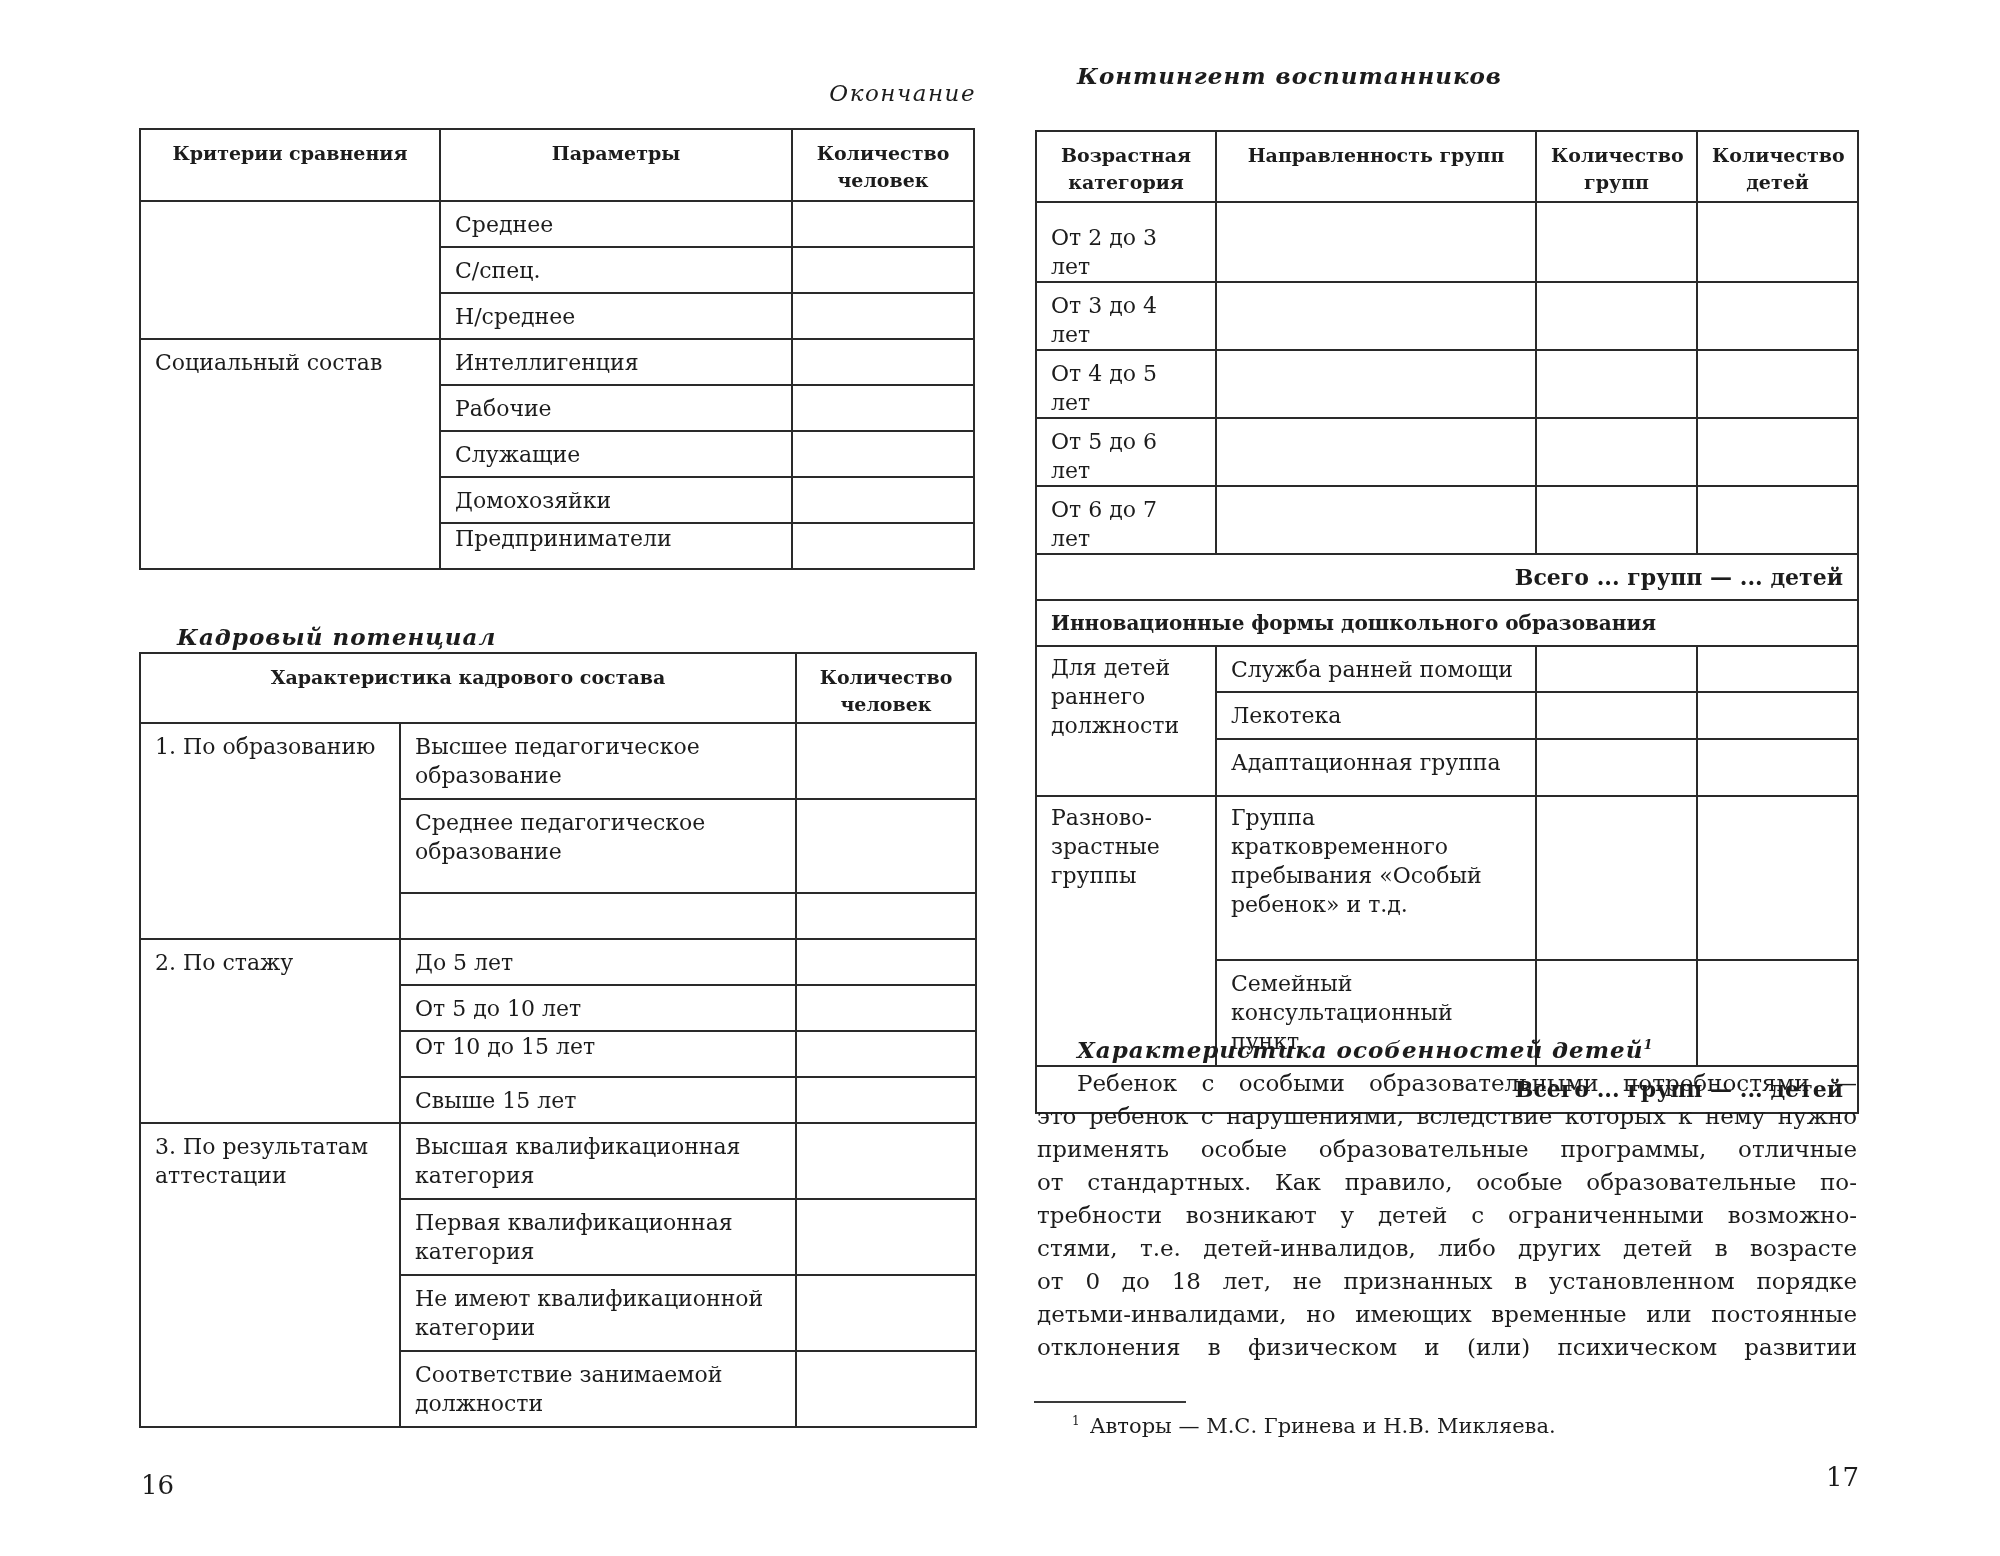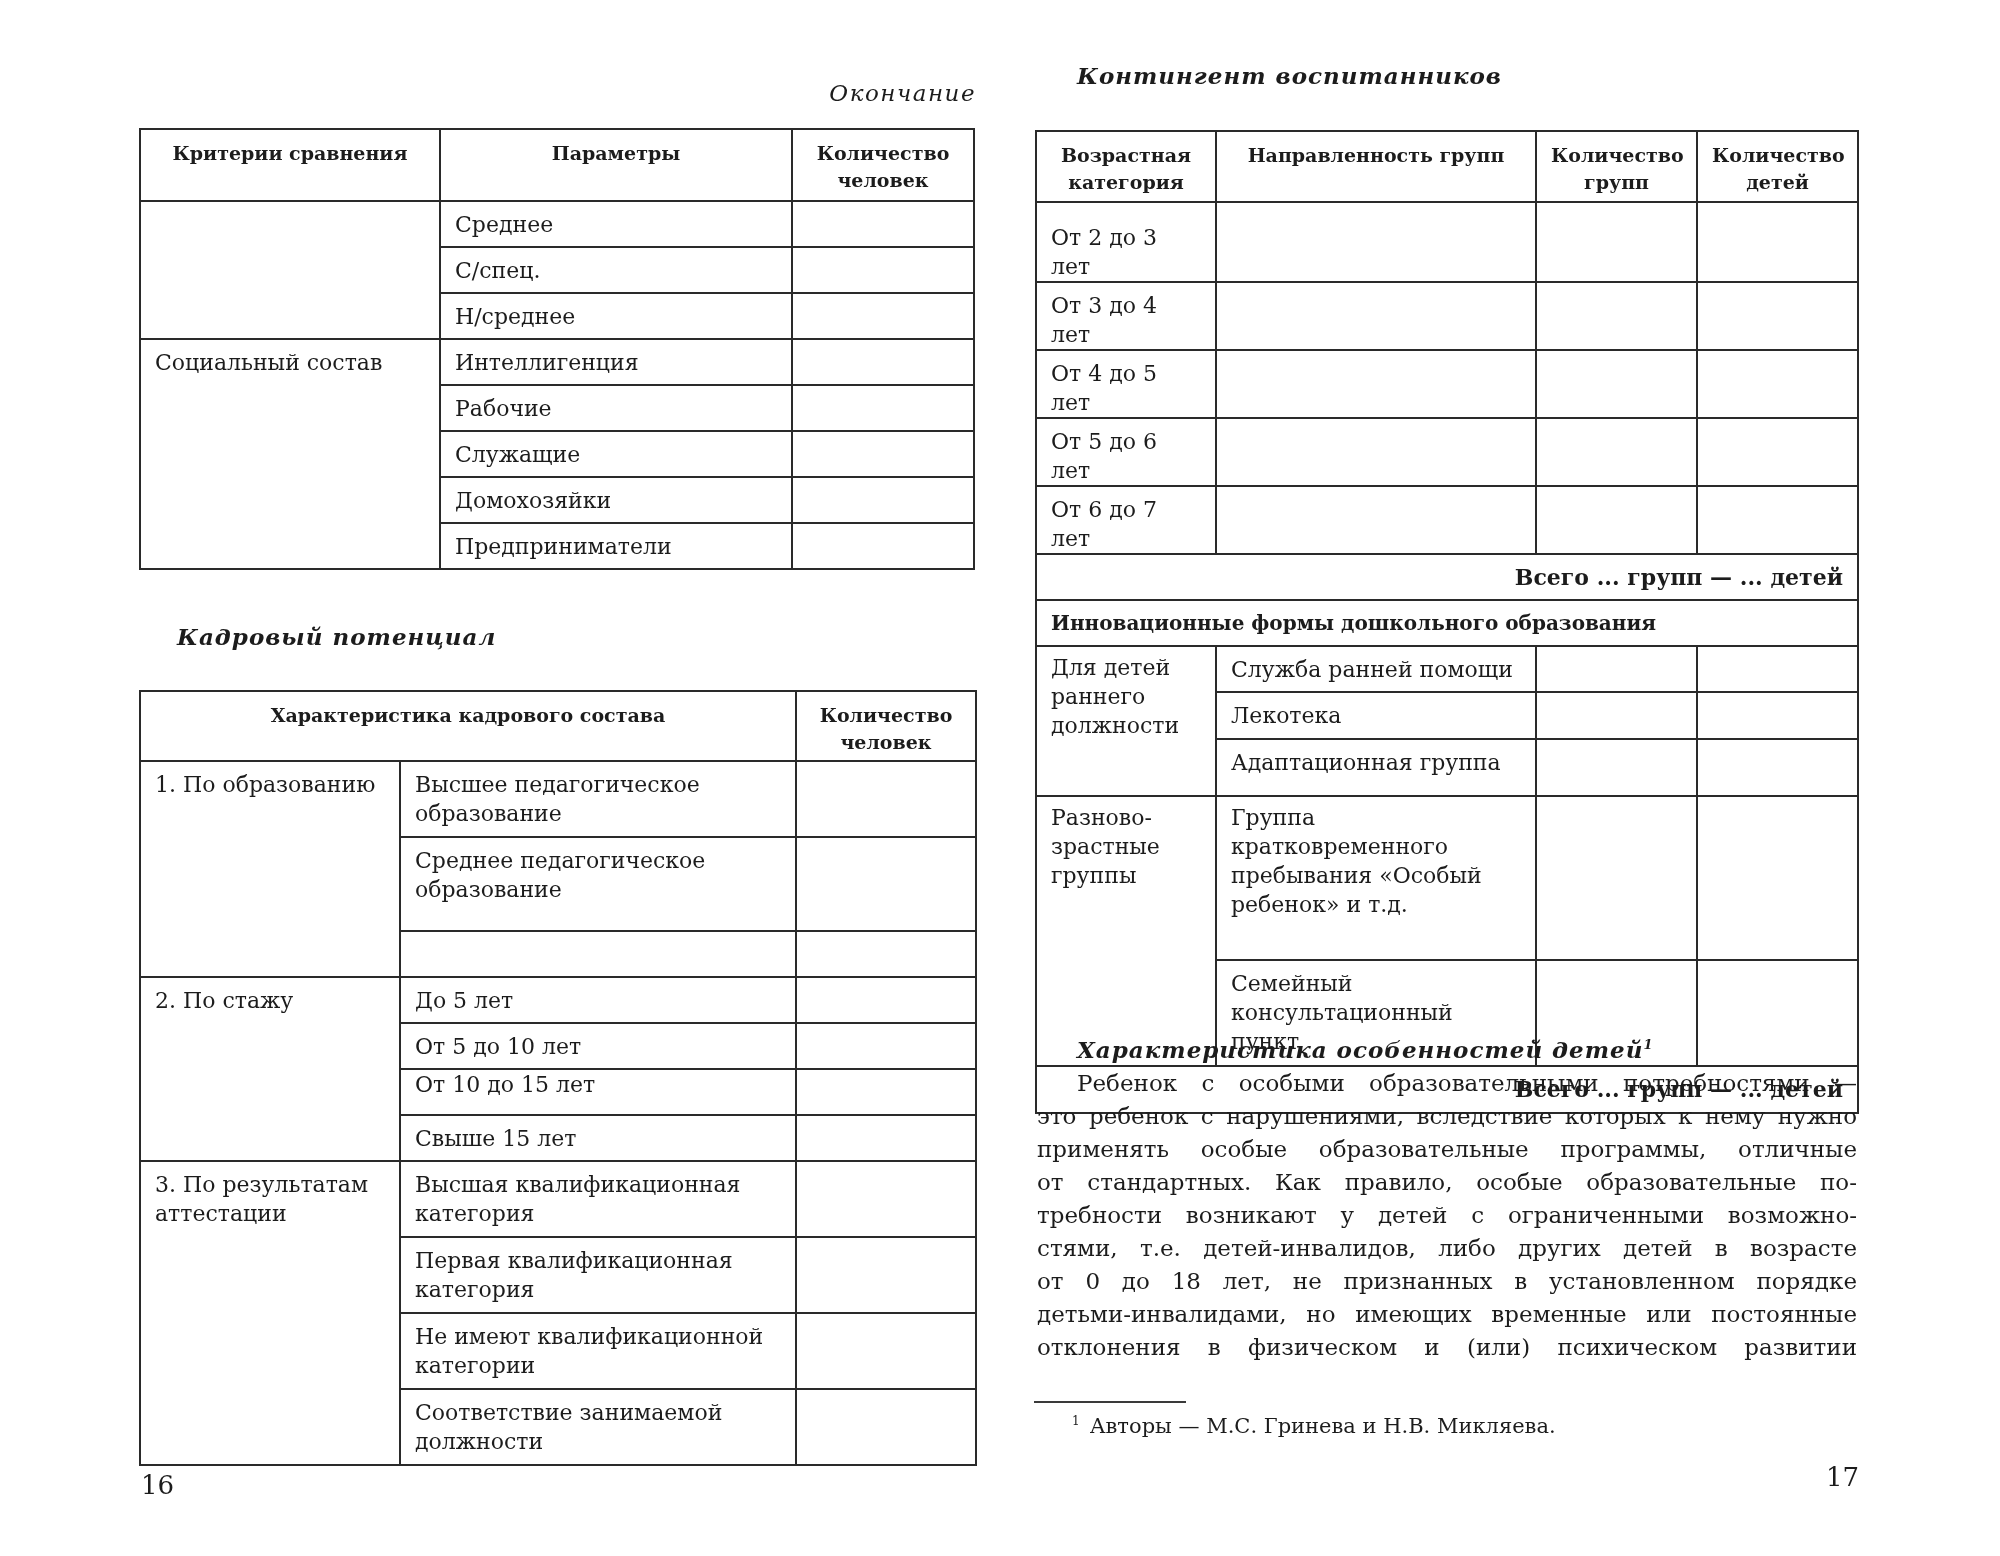--- a/index.html
+++ b/index.html
@@ -70,29 +70,29 @@
   </tr>
   <tr style="height:46px">
     <td class="cell" style="padding-top:8px">Служащие</td>
     <td></td>
   </tr>
   <tr style="height:46px">
     <td class="cell" style="padding-top:8px">Домохозяйки</td>
     <td></td>
   </tr>
   <tr style="height:46px">
-    <td class="cell" style="padding-top:8px">Предприниматели</td>
+    <td class="cell" style="padding-top:0">Предприниматели</td>
     <td></td>
   </tr>
 </tbody>
   </table>
 
 <div class="abs italic-head" style="left:177px; top:623px;">Кадровый потенциал</div>
 
-<table style="left:139px; top:690px; width:836px;">
+<table style="left:139px; top:652px; width:836px;">
   <colgroup>
       <col style="width:260px">
       <col style="width:396px">
       <col style="width:180px">
     </colgroup>
   <tbody>
       <tr style="height:70px">
     <th colspan="2" class="th">Характеристика кадрового состава</th>
     <th class="th">Количество человек</th>
   </tr>

